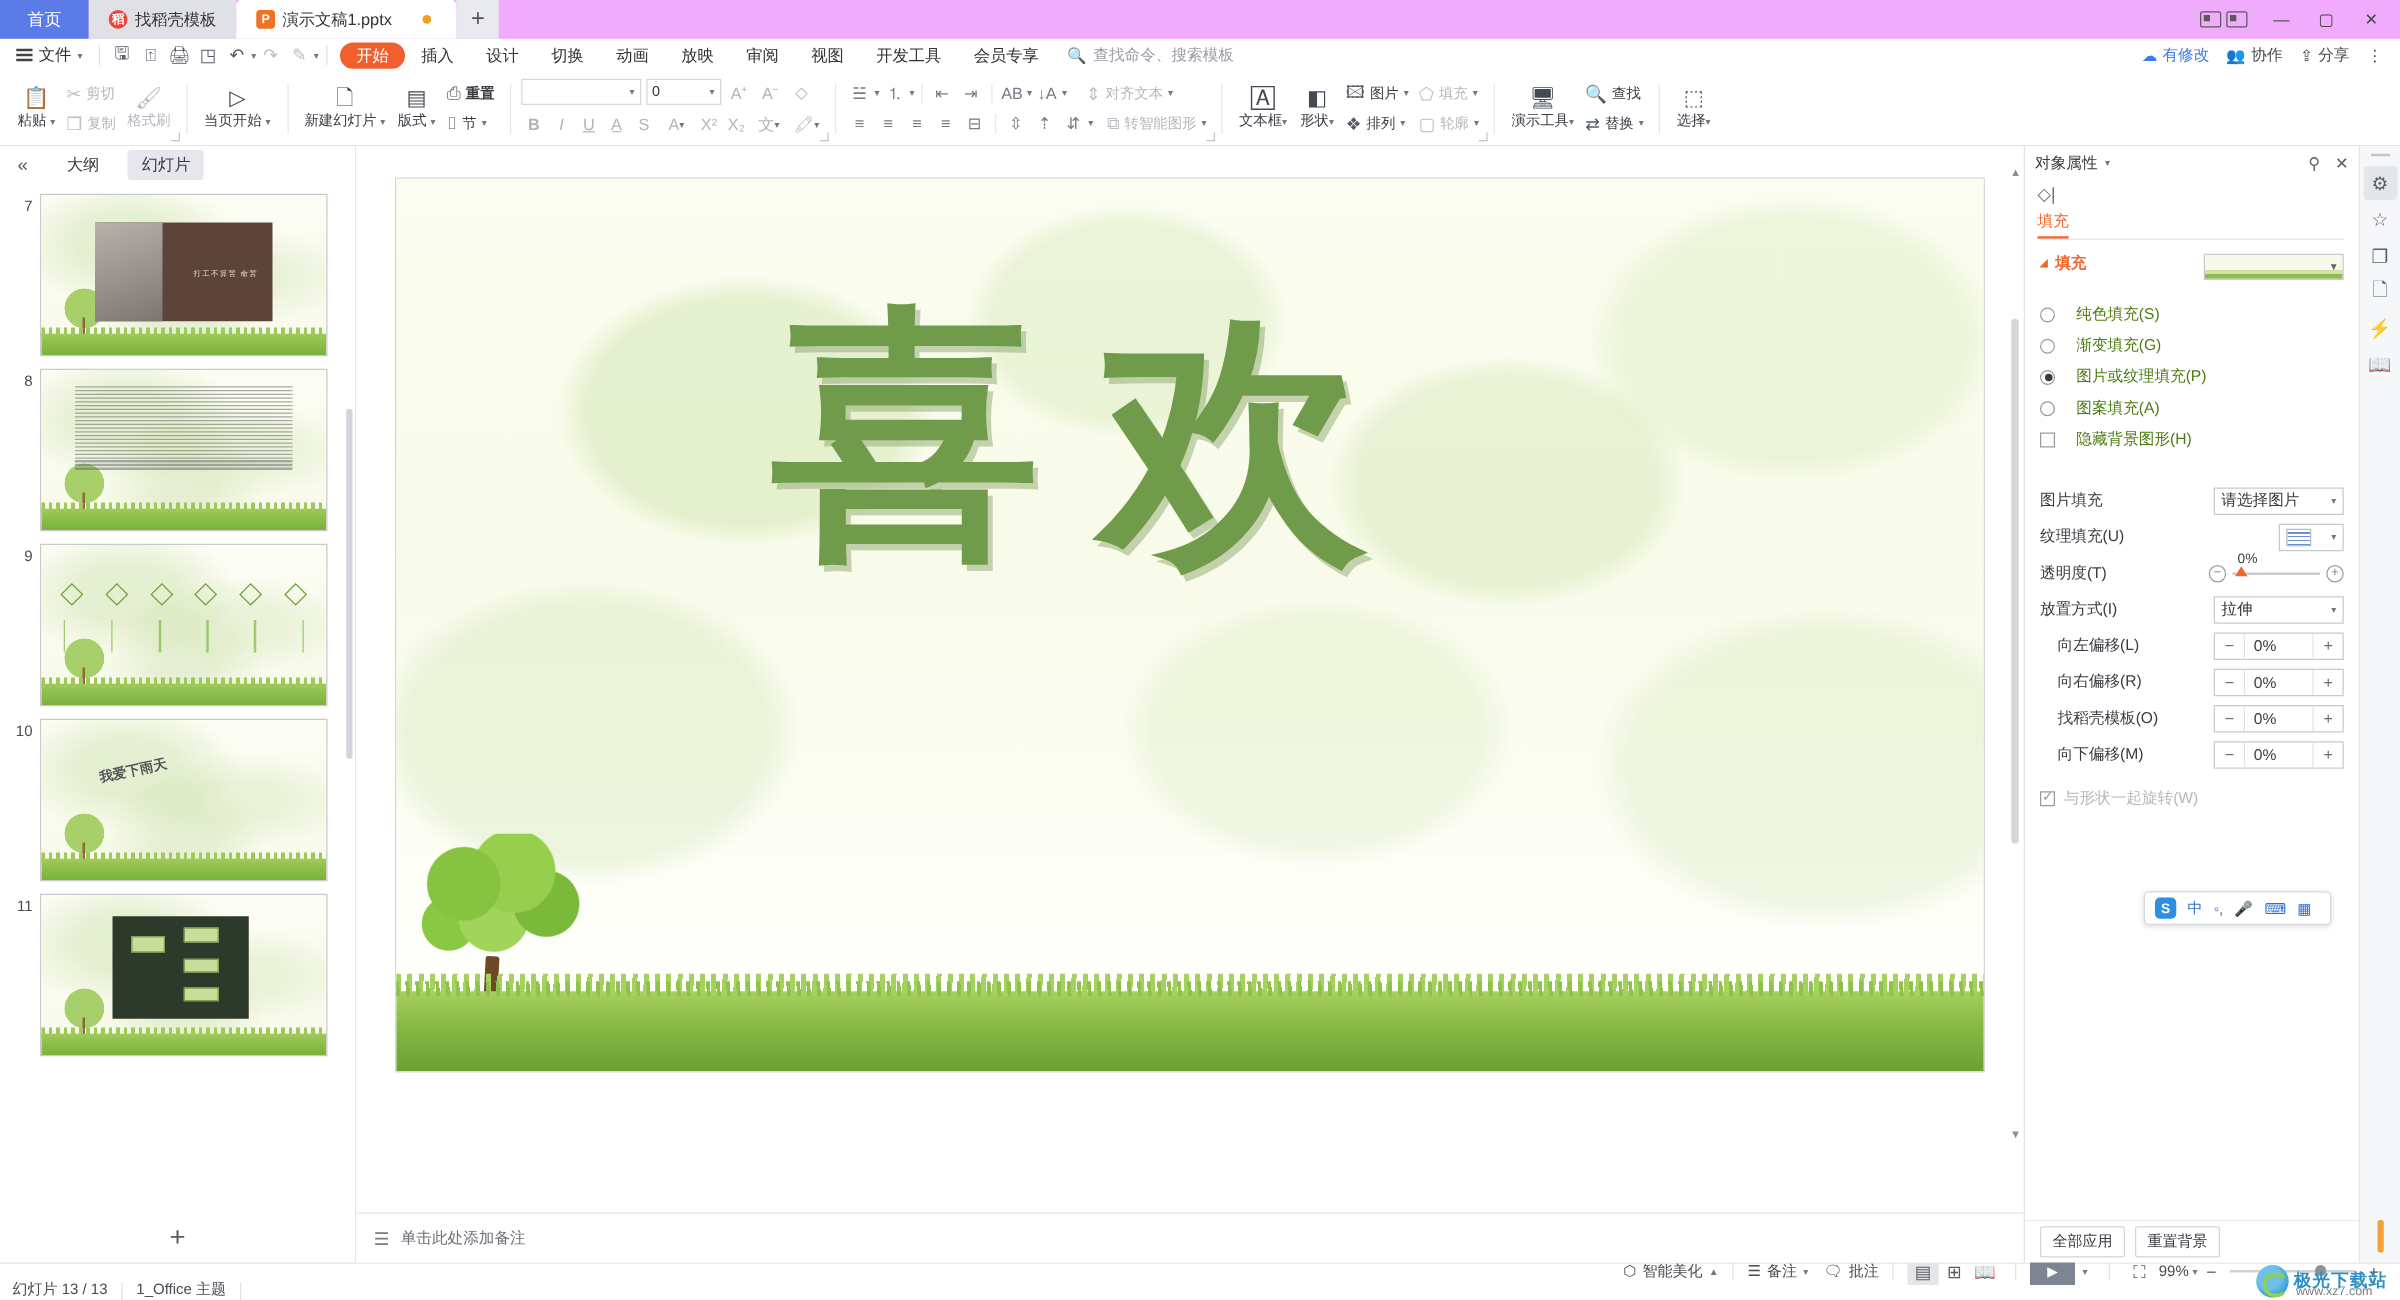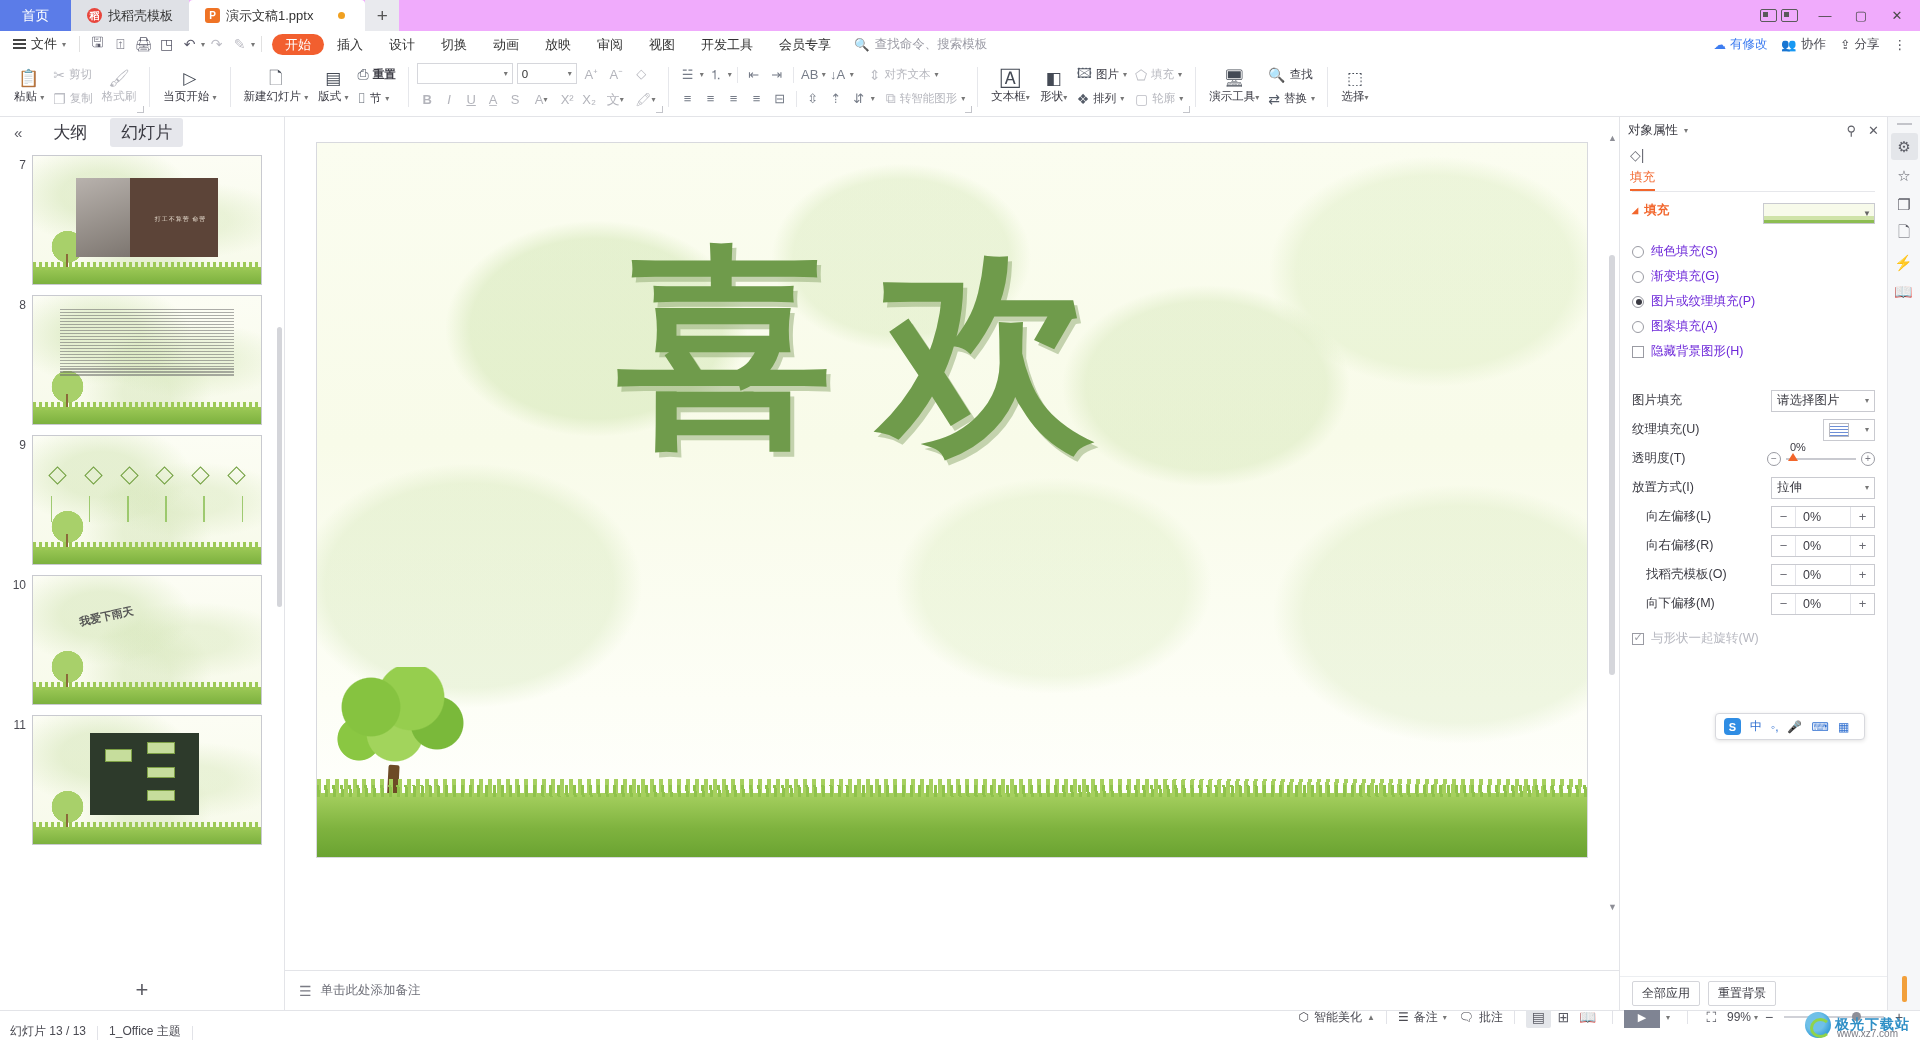--- a/index.html
+++ b/index.html
@@ -70,21 +70,21 @@
   .pbtn{ width:22px; height:21px; display:flex; align-items:center; justify-content:center; font-size:13px; color:#767c88; }
   .corner{ position:absolute; right:2px; bottom:2px; width:7px; height:7px; border-right:1.3px solid #c3c4ca; border-bottom:1.3px solid #c3c4ca; }
 
   
   .work{ flex:1; display:flex; min-height:0; background:#fff; }
 
   
   .thumbpane{ width:285px; flex:0 0 285px; background:#fff; display:flex; flex-direction:column; border-right:1px solid #e3e4e8; }
   .thumbhead{ height:30px; display:flex; align-items:center; gap:12px; padding-left:6px; flex:0 0 30px; }
   .collapse{ font-size:15px; color:#5a5a62; padding:0 8px; }
-  .tbtn{ font-size:17px; color:#3a3a42; padding:3px 11px; border-radius:3px; }
+  .tbtn{ font-size:13px; color:#3a3a42; padding:3px 11px; border-radius:3px; }
   .tbtn.sel{ background:#e6e7ec; }
   .thumblist{ flex:1; overflow:hidden; position:relative; padding-top:4px; }
   .thumbrow{ display:flex; align-items:flex-start; gap:6px; padding:4px 10px 6px 4px; }
   .tnum{ width:22px; text-align:right; font-size:12px; color:#4a4a52; padding-top:3px; flex:0 0 22px; }
   .tcard{ width:230px; height:130px; border:1px solid #c9cad0; background:#fbfcf3; position:relative; overflow:hidden; }
   .slidebg{ position:absolute; inset:0; background:
       radial-gradient(ellipse at 30% 30%, rgba(203,224,170,.45) 0 18%, transparent 40%),
       radial-gradient(ellipse at 70% 50%, rgba(210,228,180,.40) 0 16%, transparent 42%),
       radial-gradient(ellipse at 50% 75%, rgba(198,220,165,.35) 0 15%, transparent 40%),
       linear-gradient(#fcfdf4,#f7faea); }
@@ -163,21 +163,21 @@
   .rp-shapeico{ height:24px; display:flex; align-items:center; color:#6d6e77; font-size:14px; }
   .rp-tabrow{ display:flex; align-items:flex-end; gap:16px; height:24px; }
   .rp-tab{ font-size:12.5px; color:#f2662c; padding-bottom:3px; border-bottom:2px solid #f2662c; }
   .rp-rule{ height:1px; background:#e6e7eb; margin:0 12px 10px 12px; }
   .rp-body{ flex:1; overflow:hidden; padding:0 12px; }
   .sec-title{ display:flex; align-items:center; gap:6px; color:#f2662c; font-size:12.5px; font-weight:bold; margin-bottom:6px; }
   .sec-tri{ font-size:8px; }
   .rowA{ display:flex; align-items:center; justify-content:space-between; margin-bottom:14px; }
   .fillpreview{ width:112px; height:21px; border:1px solid #c9cad0; background:linear-gradient(180deg,#f7faea 0 62%, #cfe3a8 62% 82%, #8dbd52 82% 100%); display:flex; align-items:center; justify-content:flex-end; padding-right:3px; }
   .fillpreview .cv{ font-size:8px; color:#666; }
-  .radiorow{ display:flex; align-items:center; gap:7px; height:25px; font-size:12.5px; color:#6d28d9; }
+  .radiorow{ display:flex; align-items:center; gap:17px; height:25px; font-size:12.5px; color:#4d7c0f; }
   .rdo{ width:12px; height:12px; border:1px solid #9a9ba3; border-radius:50%; background:#fff; position:relative; flex:0 0 12px; }
   .rdo.on::after{ content:""; position:absolute; left:2.5px; top:2.5px; width:6px; height:6px; border-radius:50%; background:#3a3a42; }
   .chk{ width:12px; height:12px; border:1px solid #9a9ba3; background:#fff; flex:0 0 12px; }
   .chk.on{ background:#fff; position:relative; }
   .chk.on::after{ content:"✓"; position:absolute; left:0.5px; top:-3px; font-size:11px; color:#9a9ba3; }
   .gap{ height:22px; }
   .frow{ display:flex; align-items:center; justify-content:space-between; height:29px; font-size:12.5px; color:#3a3a42; }
   .frow .lab{ white-space:nowrap; }
   .frow .lab.indent{ padding-left:14px; }
   .selbox{ width:104px; height:22px; border:1px solid #c9cad0; background:#fff; display:flex; align-items:center; justify-content:space-between; padding:0 5px; font-size:12.5px; color:#3a3a42; }

